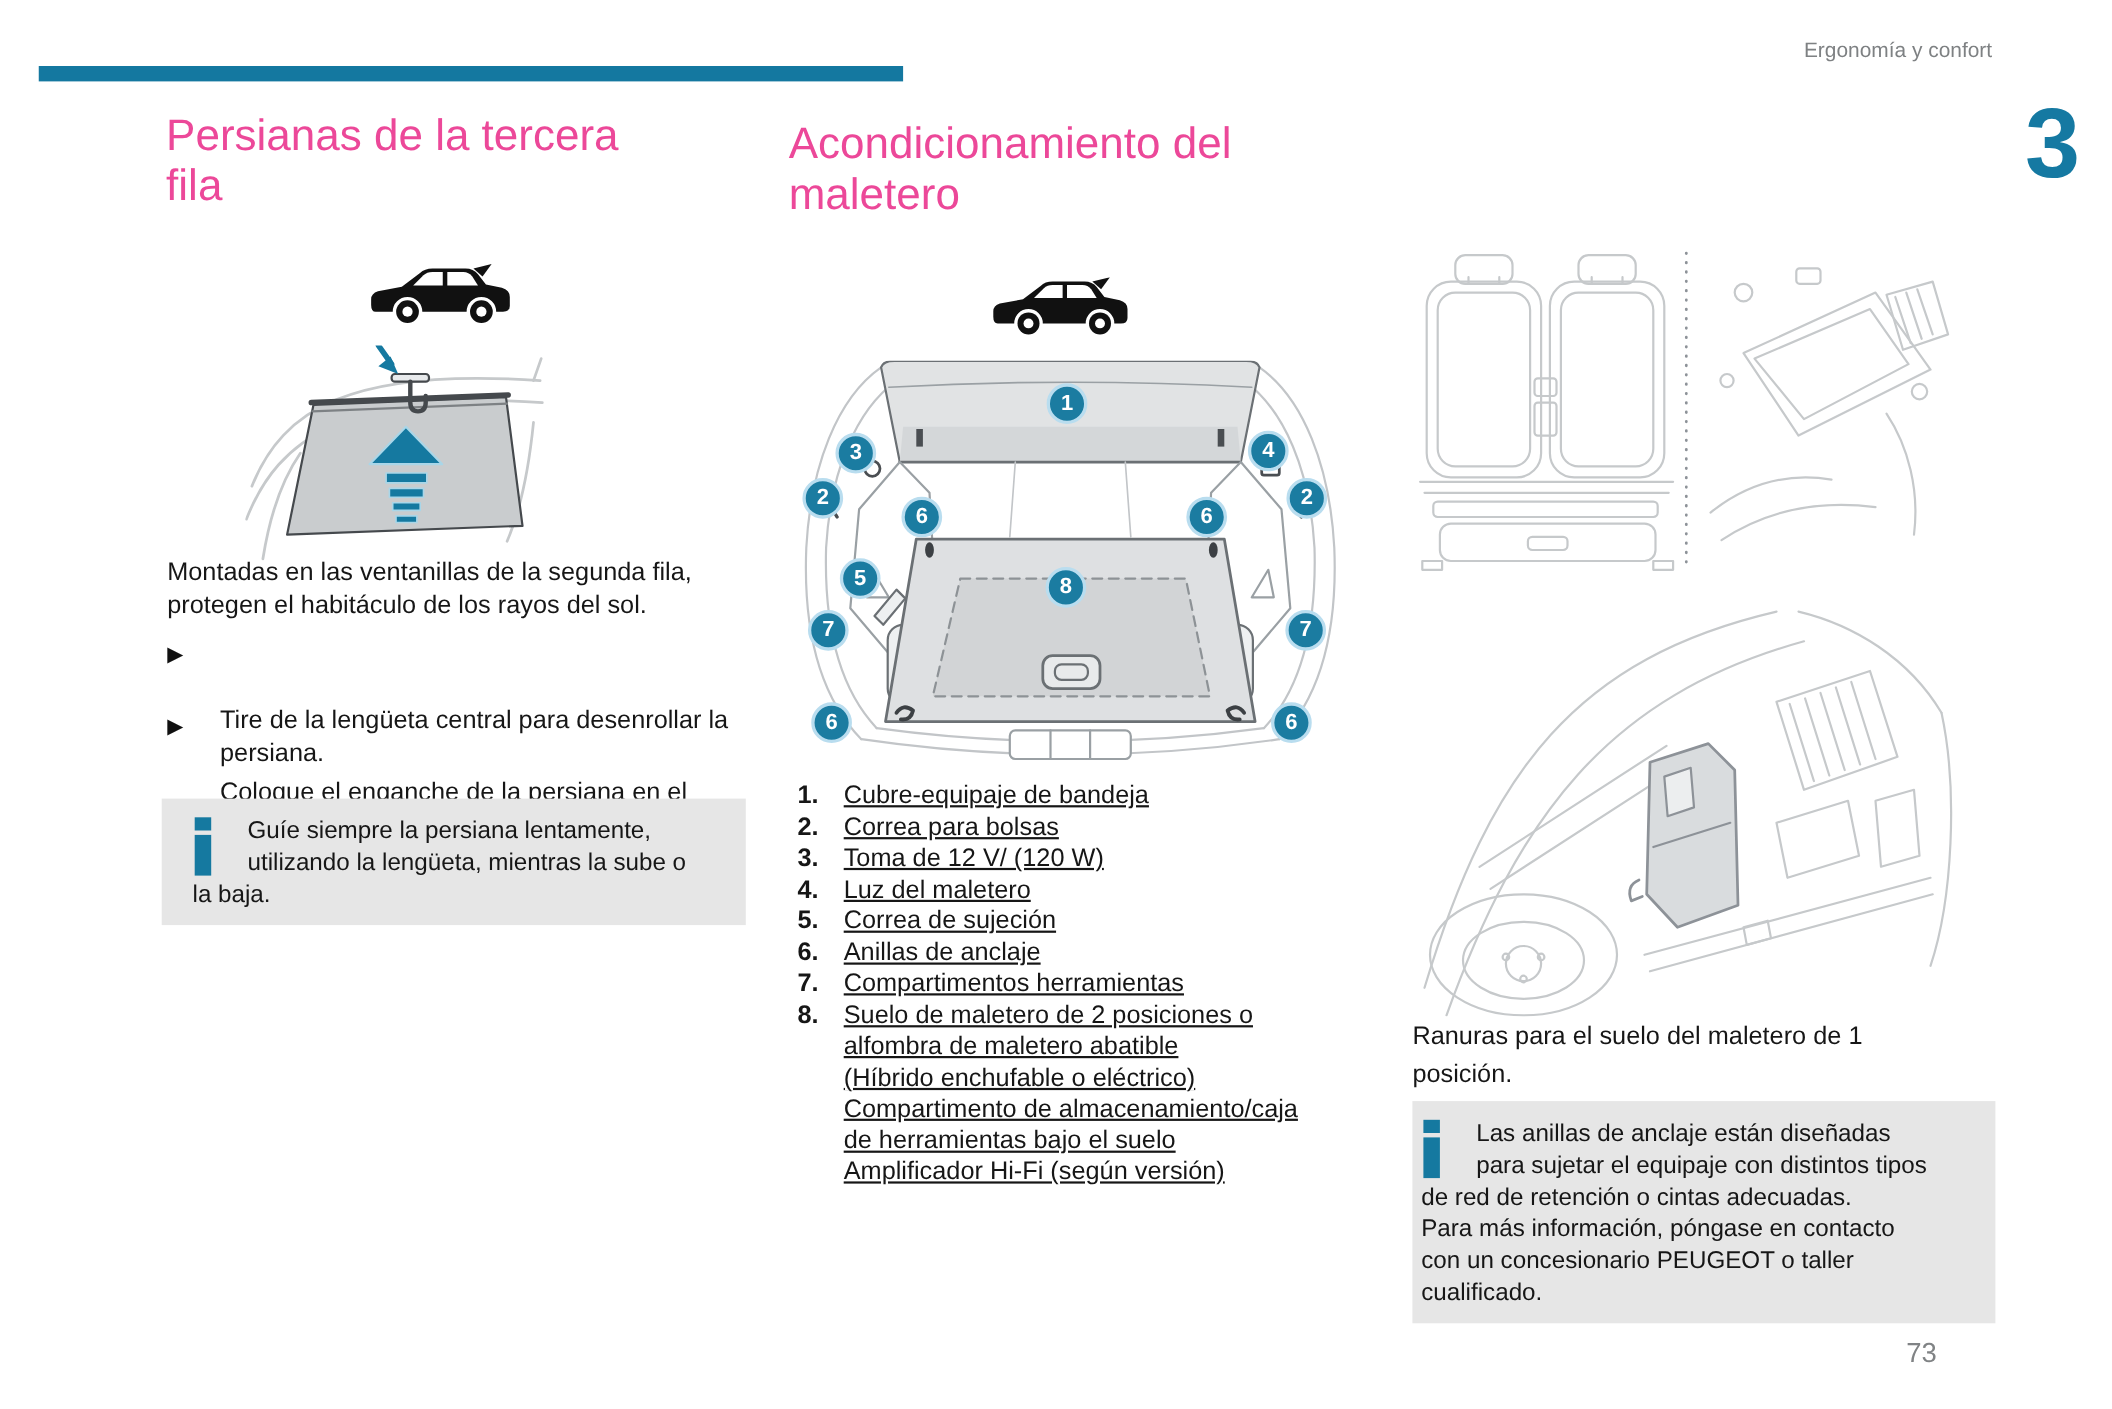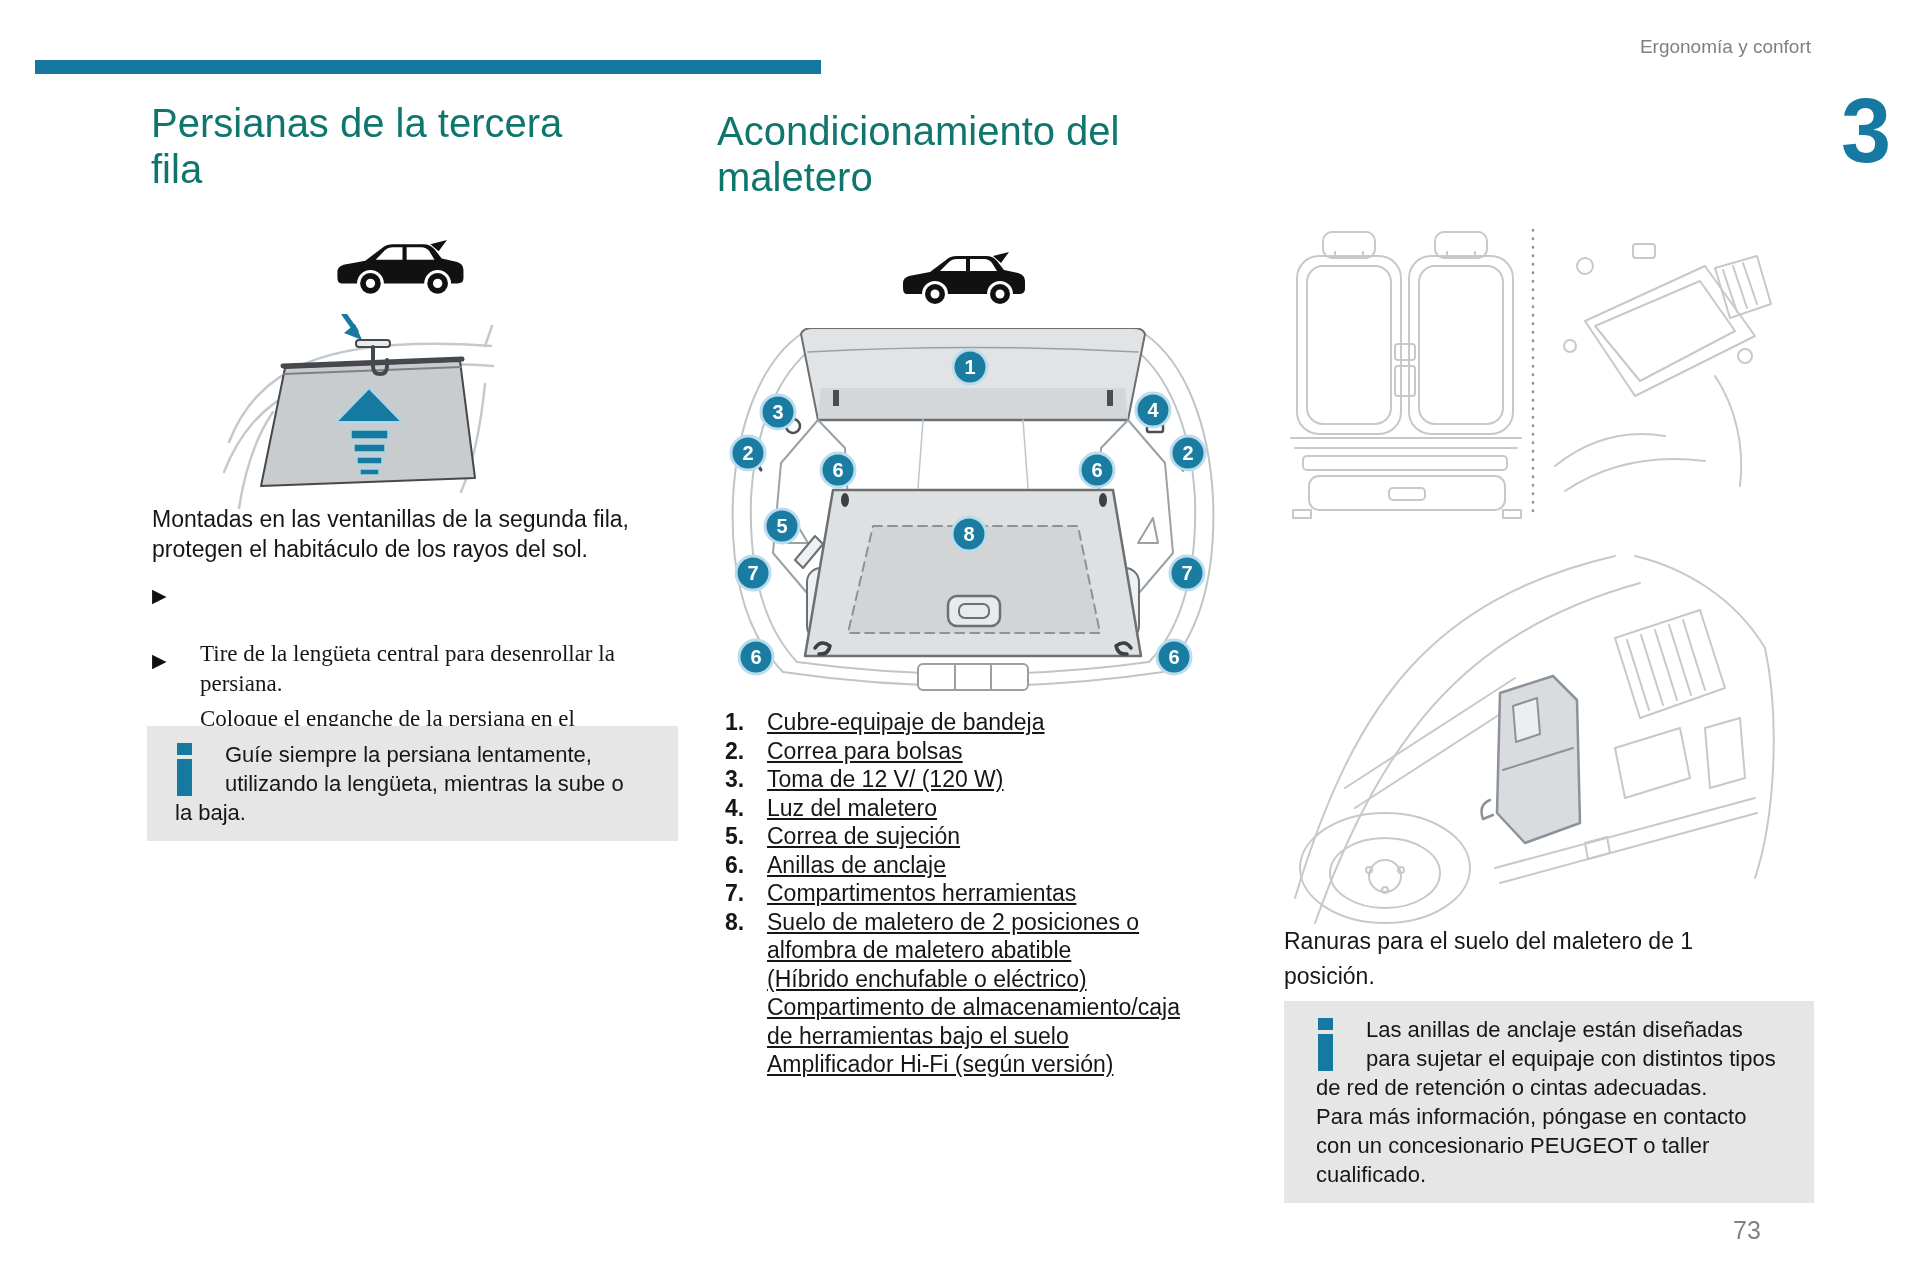--- a/index.html
+++ b/index.html
@@ -2,33 +2,33 @@
 <html><head>
 <meta charset="utf-8">
 <style>
   html,body{margin:0;padding:0;background:#ffffff;}
   .page{position:relative;width:1920px;height:1281px;background:#ffffff;overflow:hidden;
         font-family:"Liberation Sans",sans-serif;color:#161616;margin-left:35px;}
   .abs{position:absolute;}
   .top-bar{left:0;top:60px;width:786px;height:14px;background:#1478a0;}
   .header-title{left:1396px;top:36px;width:380px;text-align:right;font-size:19px;color:#7e8183;}
   .chapter-number{left:1806px;top:86px;font-size:90px;font-weight:700;color:#1579a2;line-height:1;}
-  .section-title{font-size:40px;line-height:46px;color:#0f766e;white-space:pre-line;}
+  .section-title{font-size:40px;line-height:46px;color:#ec4899;white-space:pre-line;}
   .title-left{left:116px;top:100px;width:520px;}
   .title-mid{left:682px;top:108px;width:510px;}
   .body-text{font-size:23px;line-height:30px;color:#161616;white-space:pre-line;}
   .intro{left:117px;top:504px;width:520px;}
   .bullet{left:117px;width:526px;}
   .bullet .tri{position:absolute;left:0;top:2px;font-size:19px;color:#101010;}
-  .bullet .btxt{display:block;margin-left:48px;font-family:Liberation Serif, serif;}
+  .bullet .btxt{display:block;margin-left:48px;}
   .b1{top:579px;} .b2{top:644px;}
   .info-box{background:#e6e6e6;}
   .note{font-size:22px;line-height:29px;color:#161616;white-space:pre-line;}
   .box-left{left:112px;top:726px;width:531px;padding:14px 28px;box-sizing:border-box;}
-  .box-right{left:1249px;top:1001px;width:530px;padding:14px 32px;box-sizing:border-box;}
+  .box-right{left:1249px;top:1001px;width:530px;padding:14px 8px;box-sizing:border-box;}
   .i-icon{float:left;width:15px;height:53px;margin:3px 33px 0 2px;}
   .i-dot{width:15px;height:12px;background:#1579a0;}
   .i-stem{width:15px;height:37px;background:#1579a0;margin-top:4px;}
   .caption{left:1249px;top:924px;width:500px;font-size:23px;line-height:35px;white-space:pre-line;}
   .page-number{left:1698px;top:1216px;font-size:25px;color:#808385;}
   .legend{left:690px;top:708px;width:500px;}
   .legend-row{display:flex;font-size:23px;line-height:28.5px;}
   .legend-num{width:42px;font-weight:700;flex:0 0 42px;}
   .legend-text{white-space:pre-line;text-decoration:underline;}
   .diagram{left:688px;top:328px;width:500px;height:372px;}

